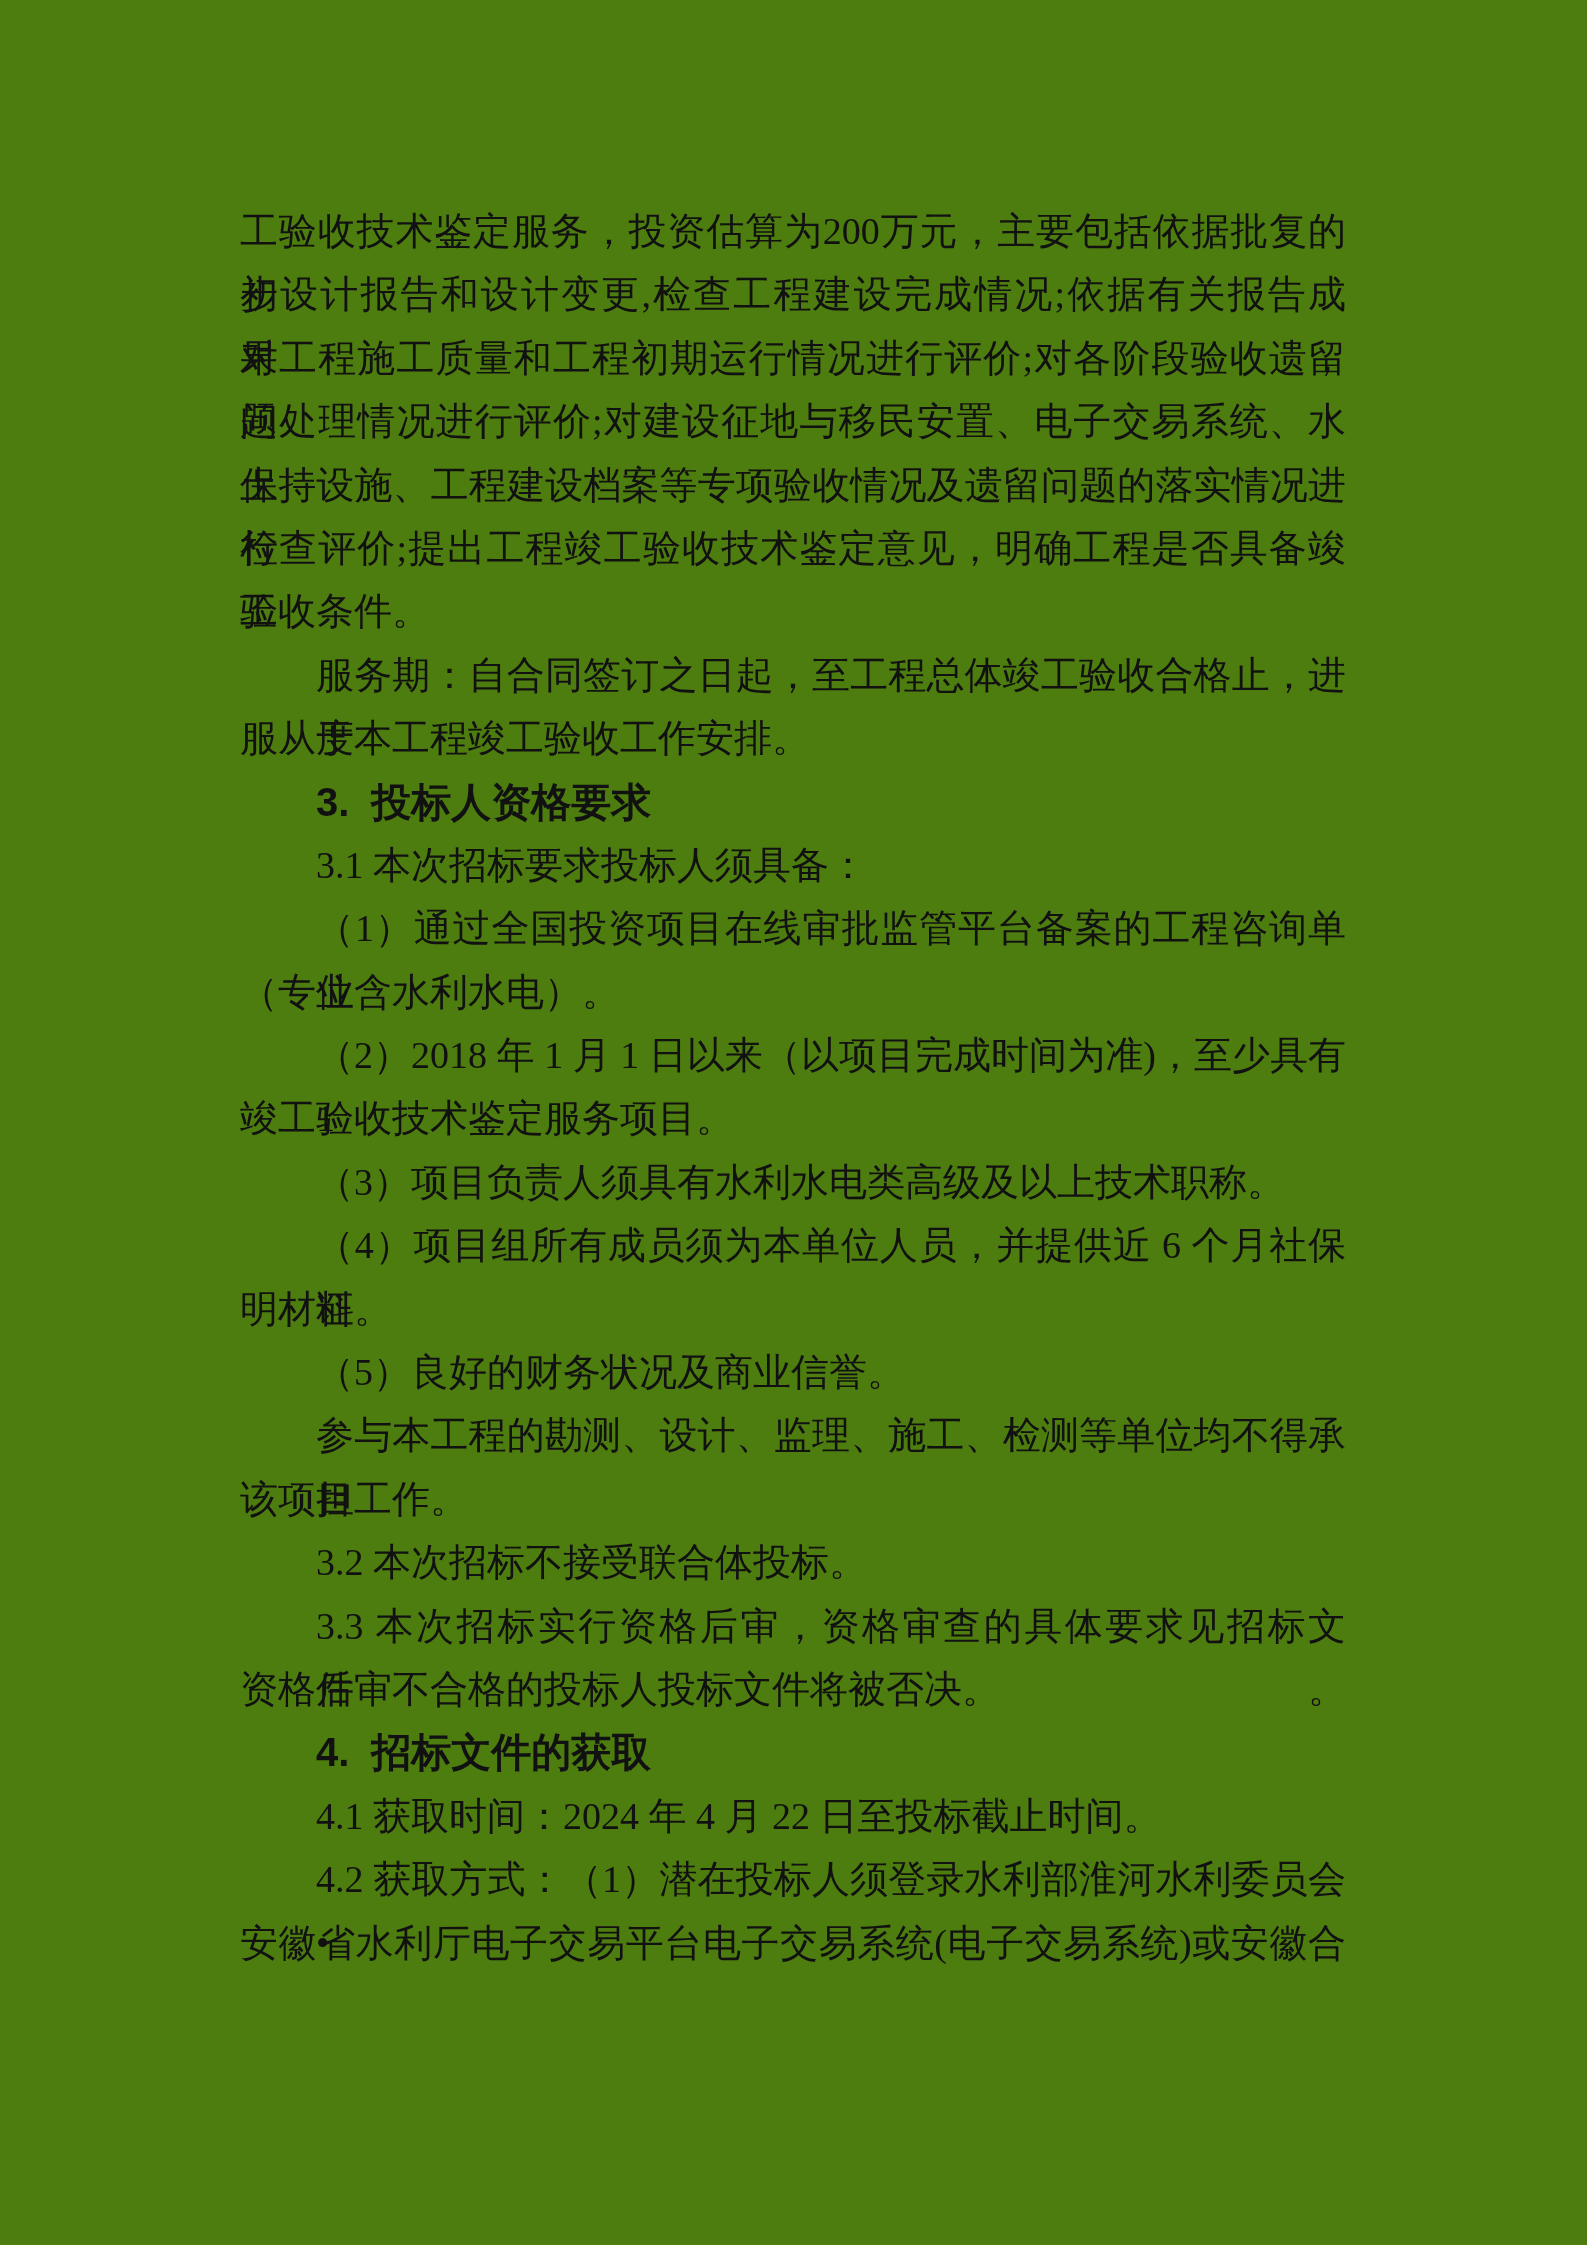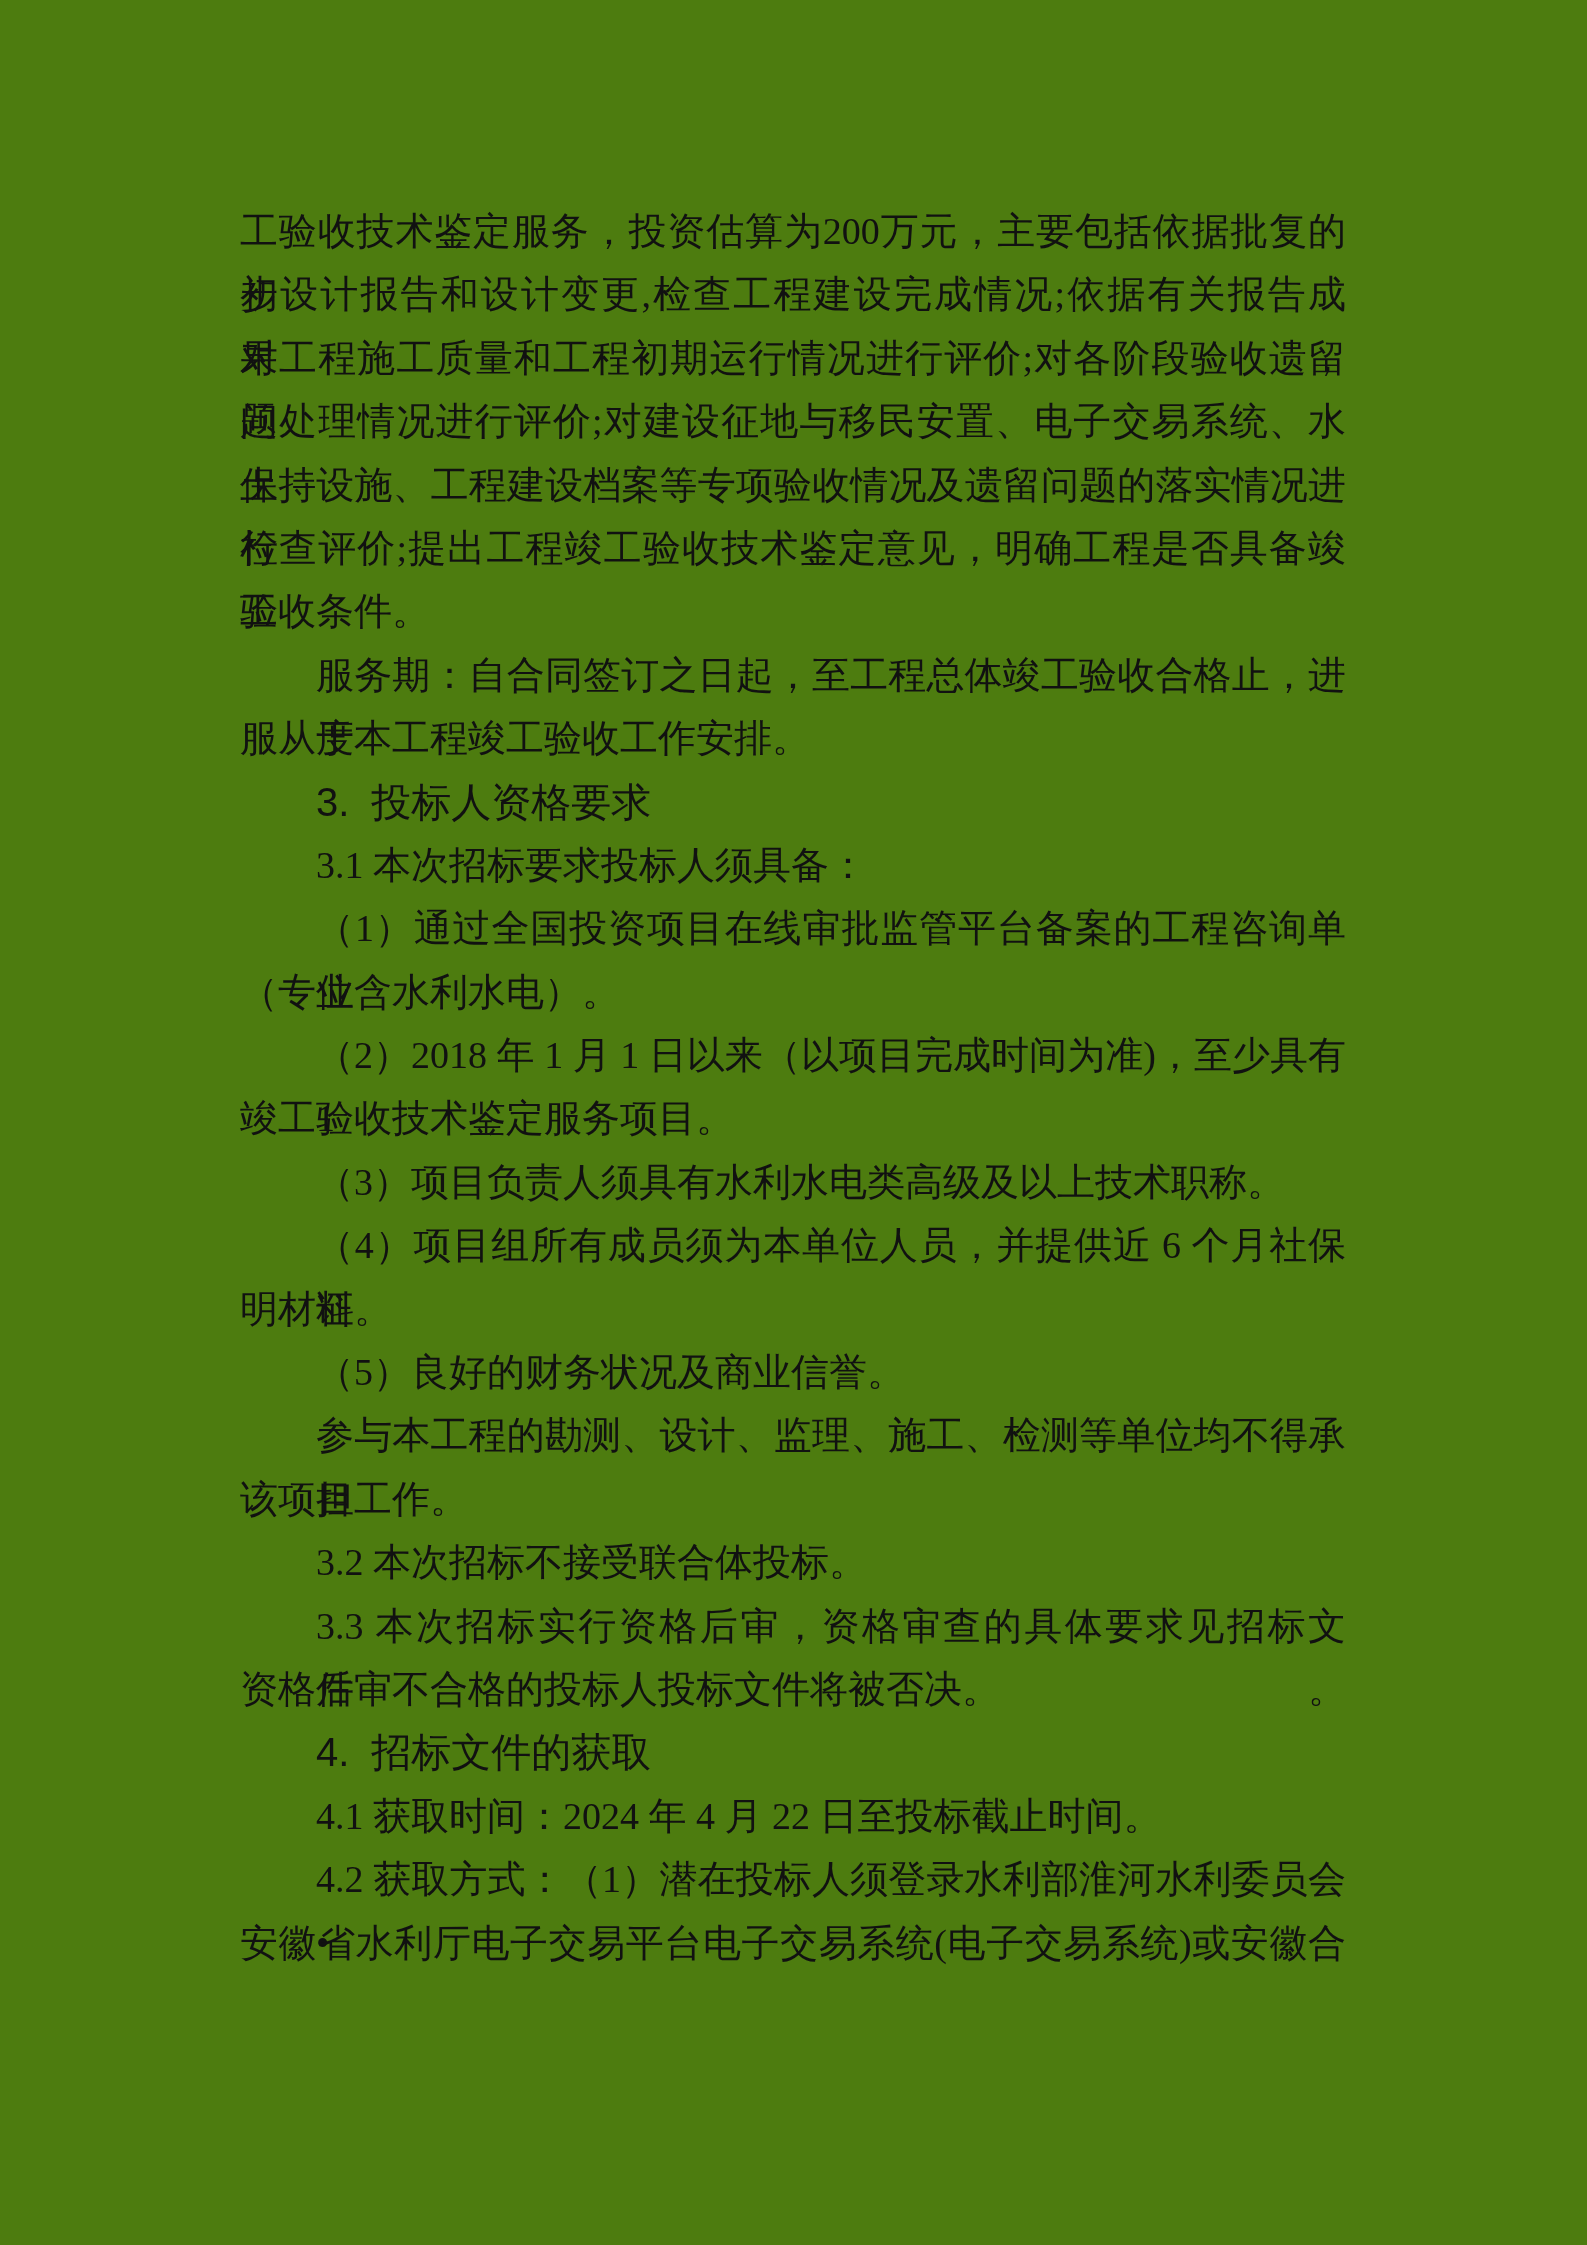--- a/index.html
+++ b/index.html
@@ -36,21 +36,21 @@
   }
   .line.left {
     text-align: center;
     text-align-last: left;
   }
   .line.indent {
     padding-left: 76px;
   }
   .line.heading {
     font-family: "Liberation Sans", "DejaVu Sans", sans-serif;
-    font-weight: normal;
+    font-weight: bold;
     font-size: 40px;
     text-align: left;
     text-align-last: left;
   }
   .heading-num {
     display: inline-block;
   }
   .heading-title {
     display: inline-block;
     margin-left: 22px;

